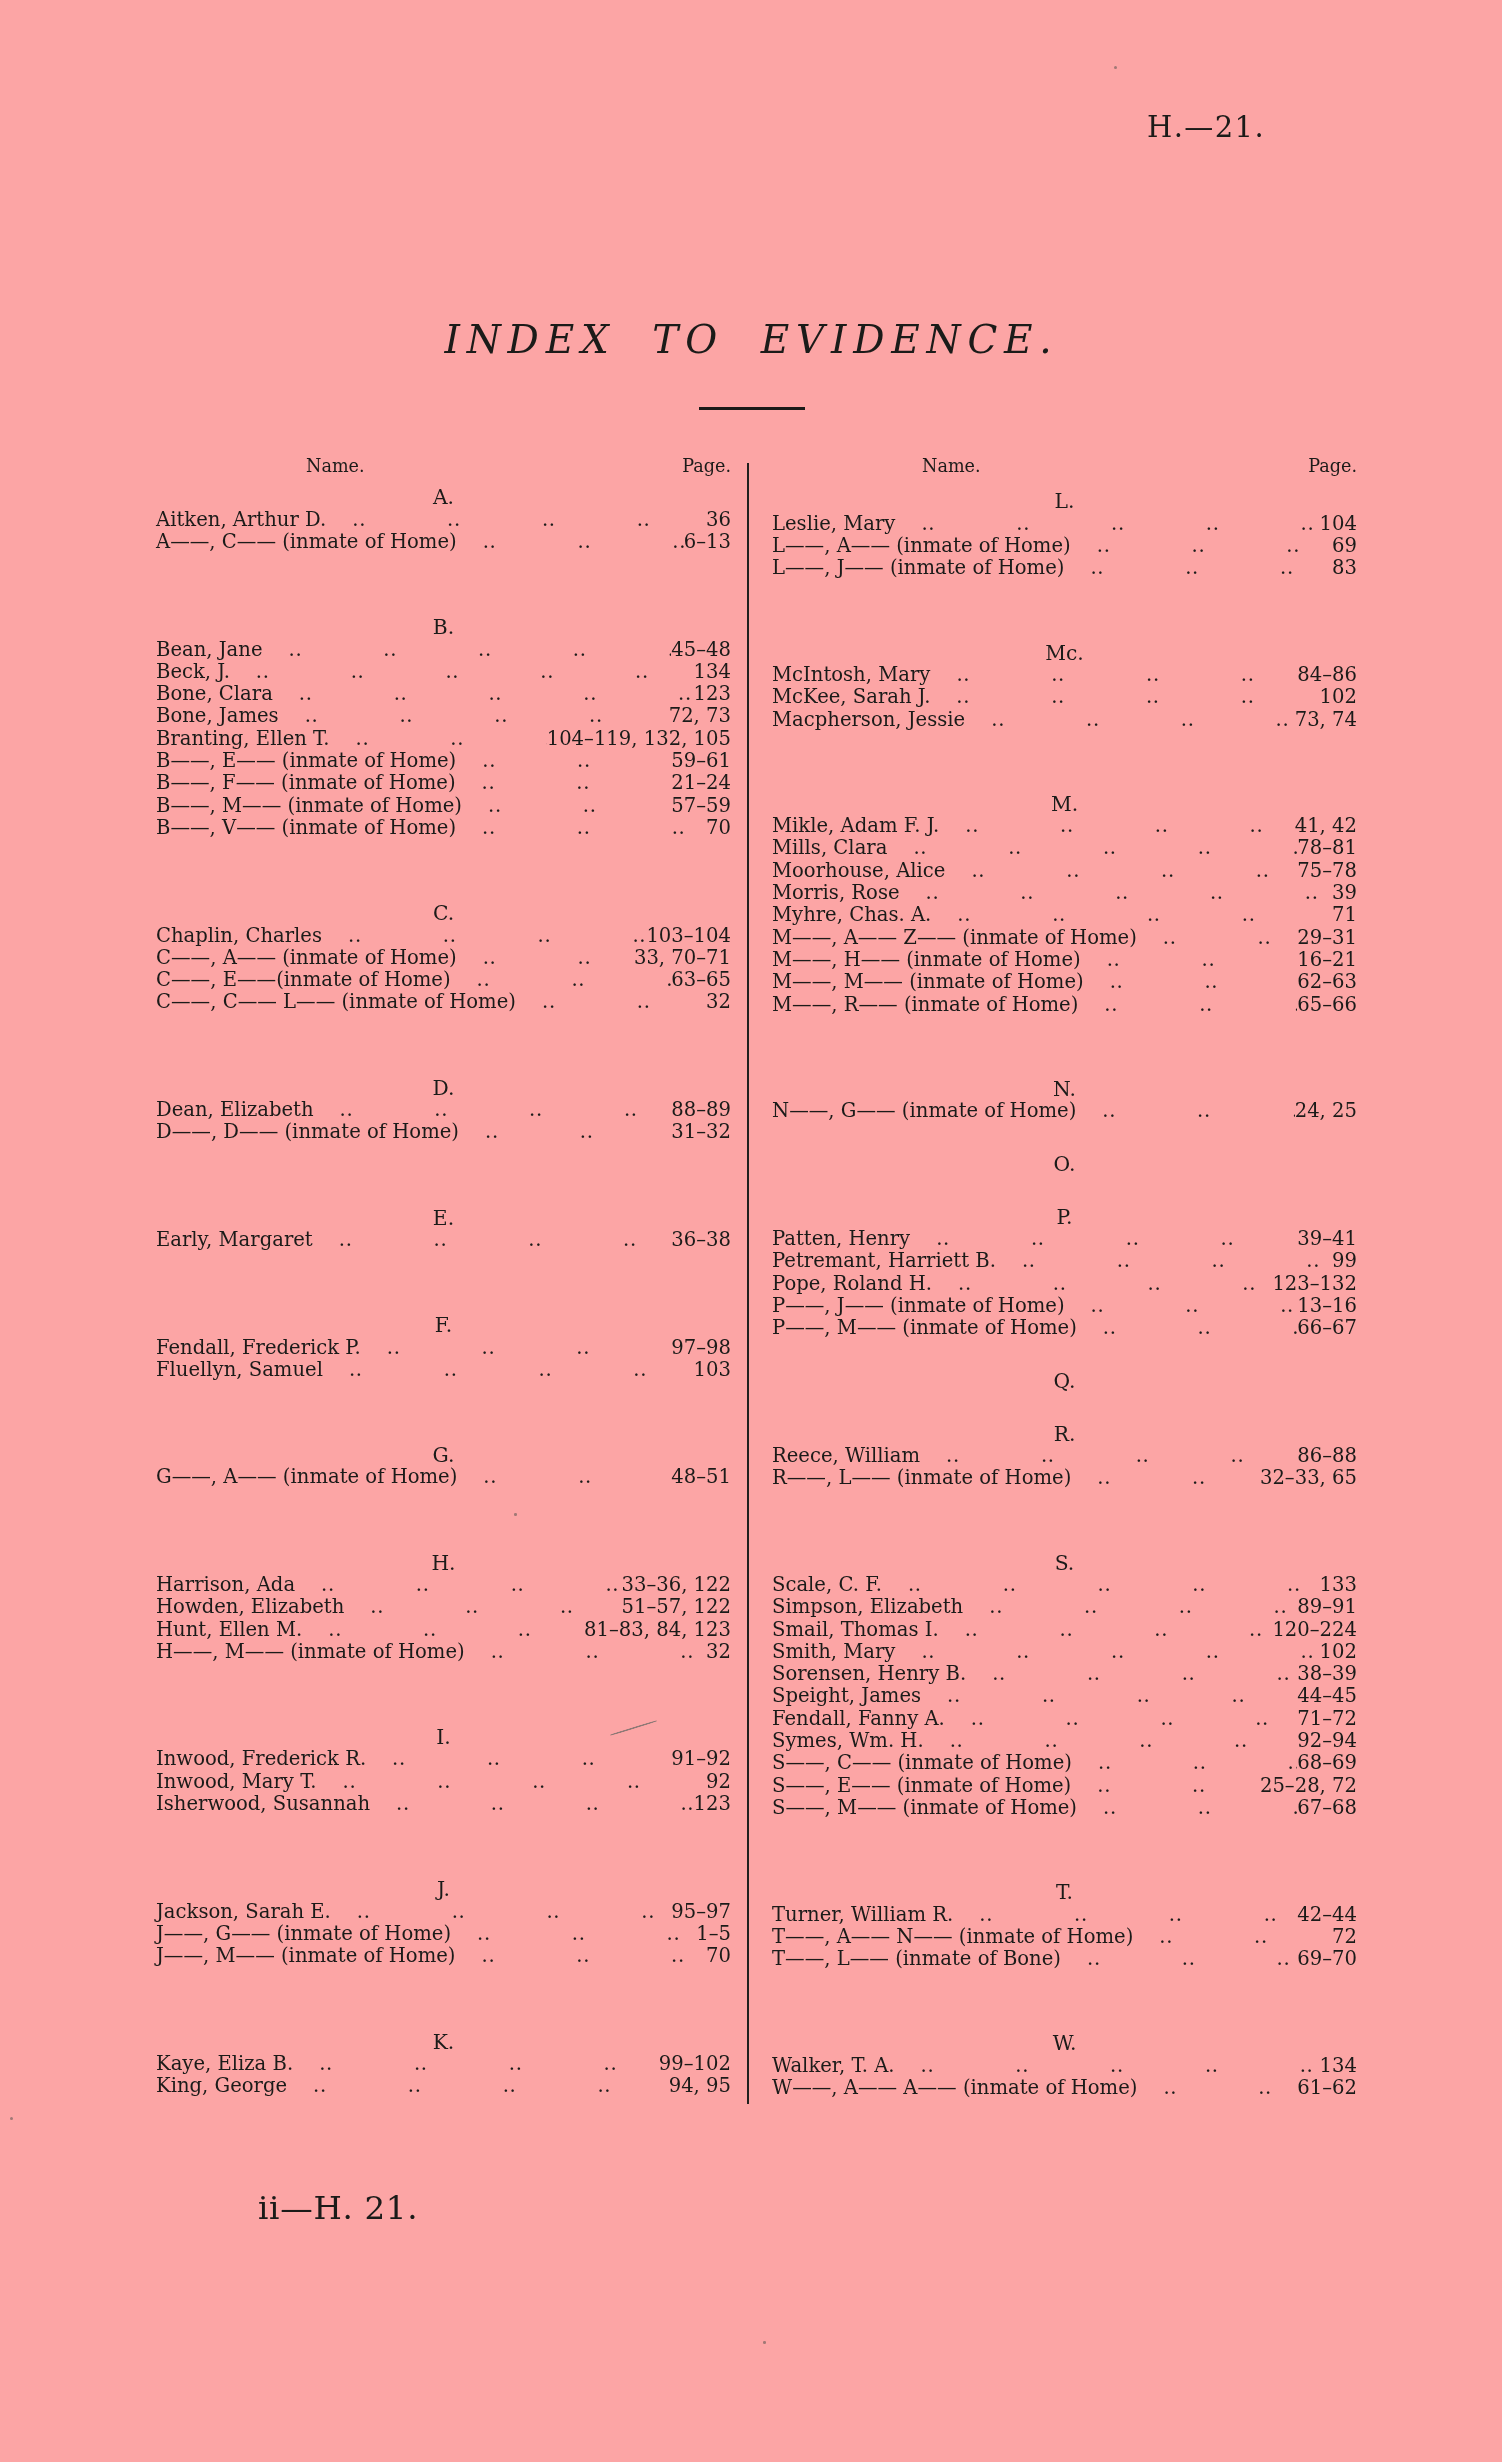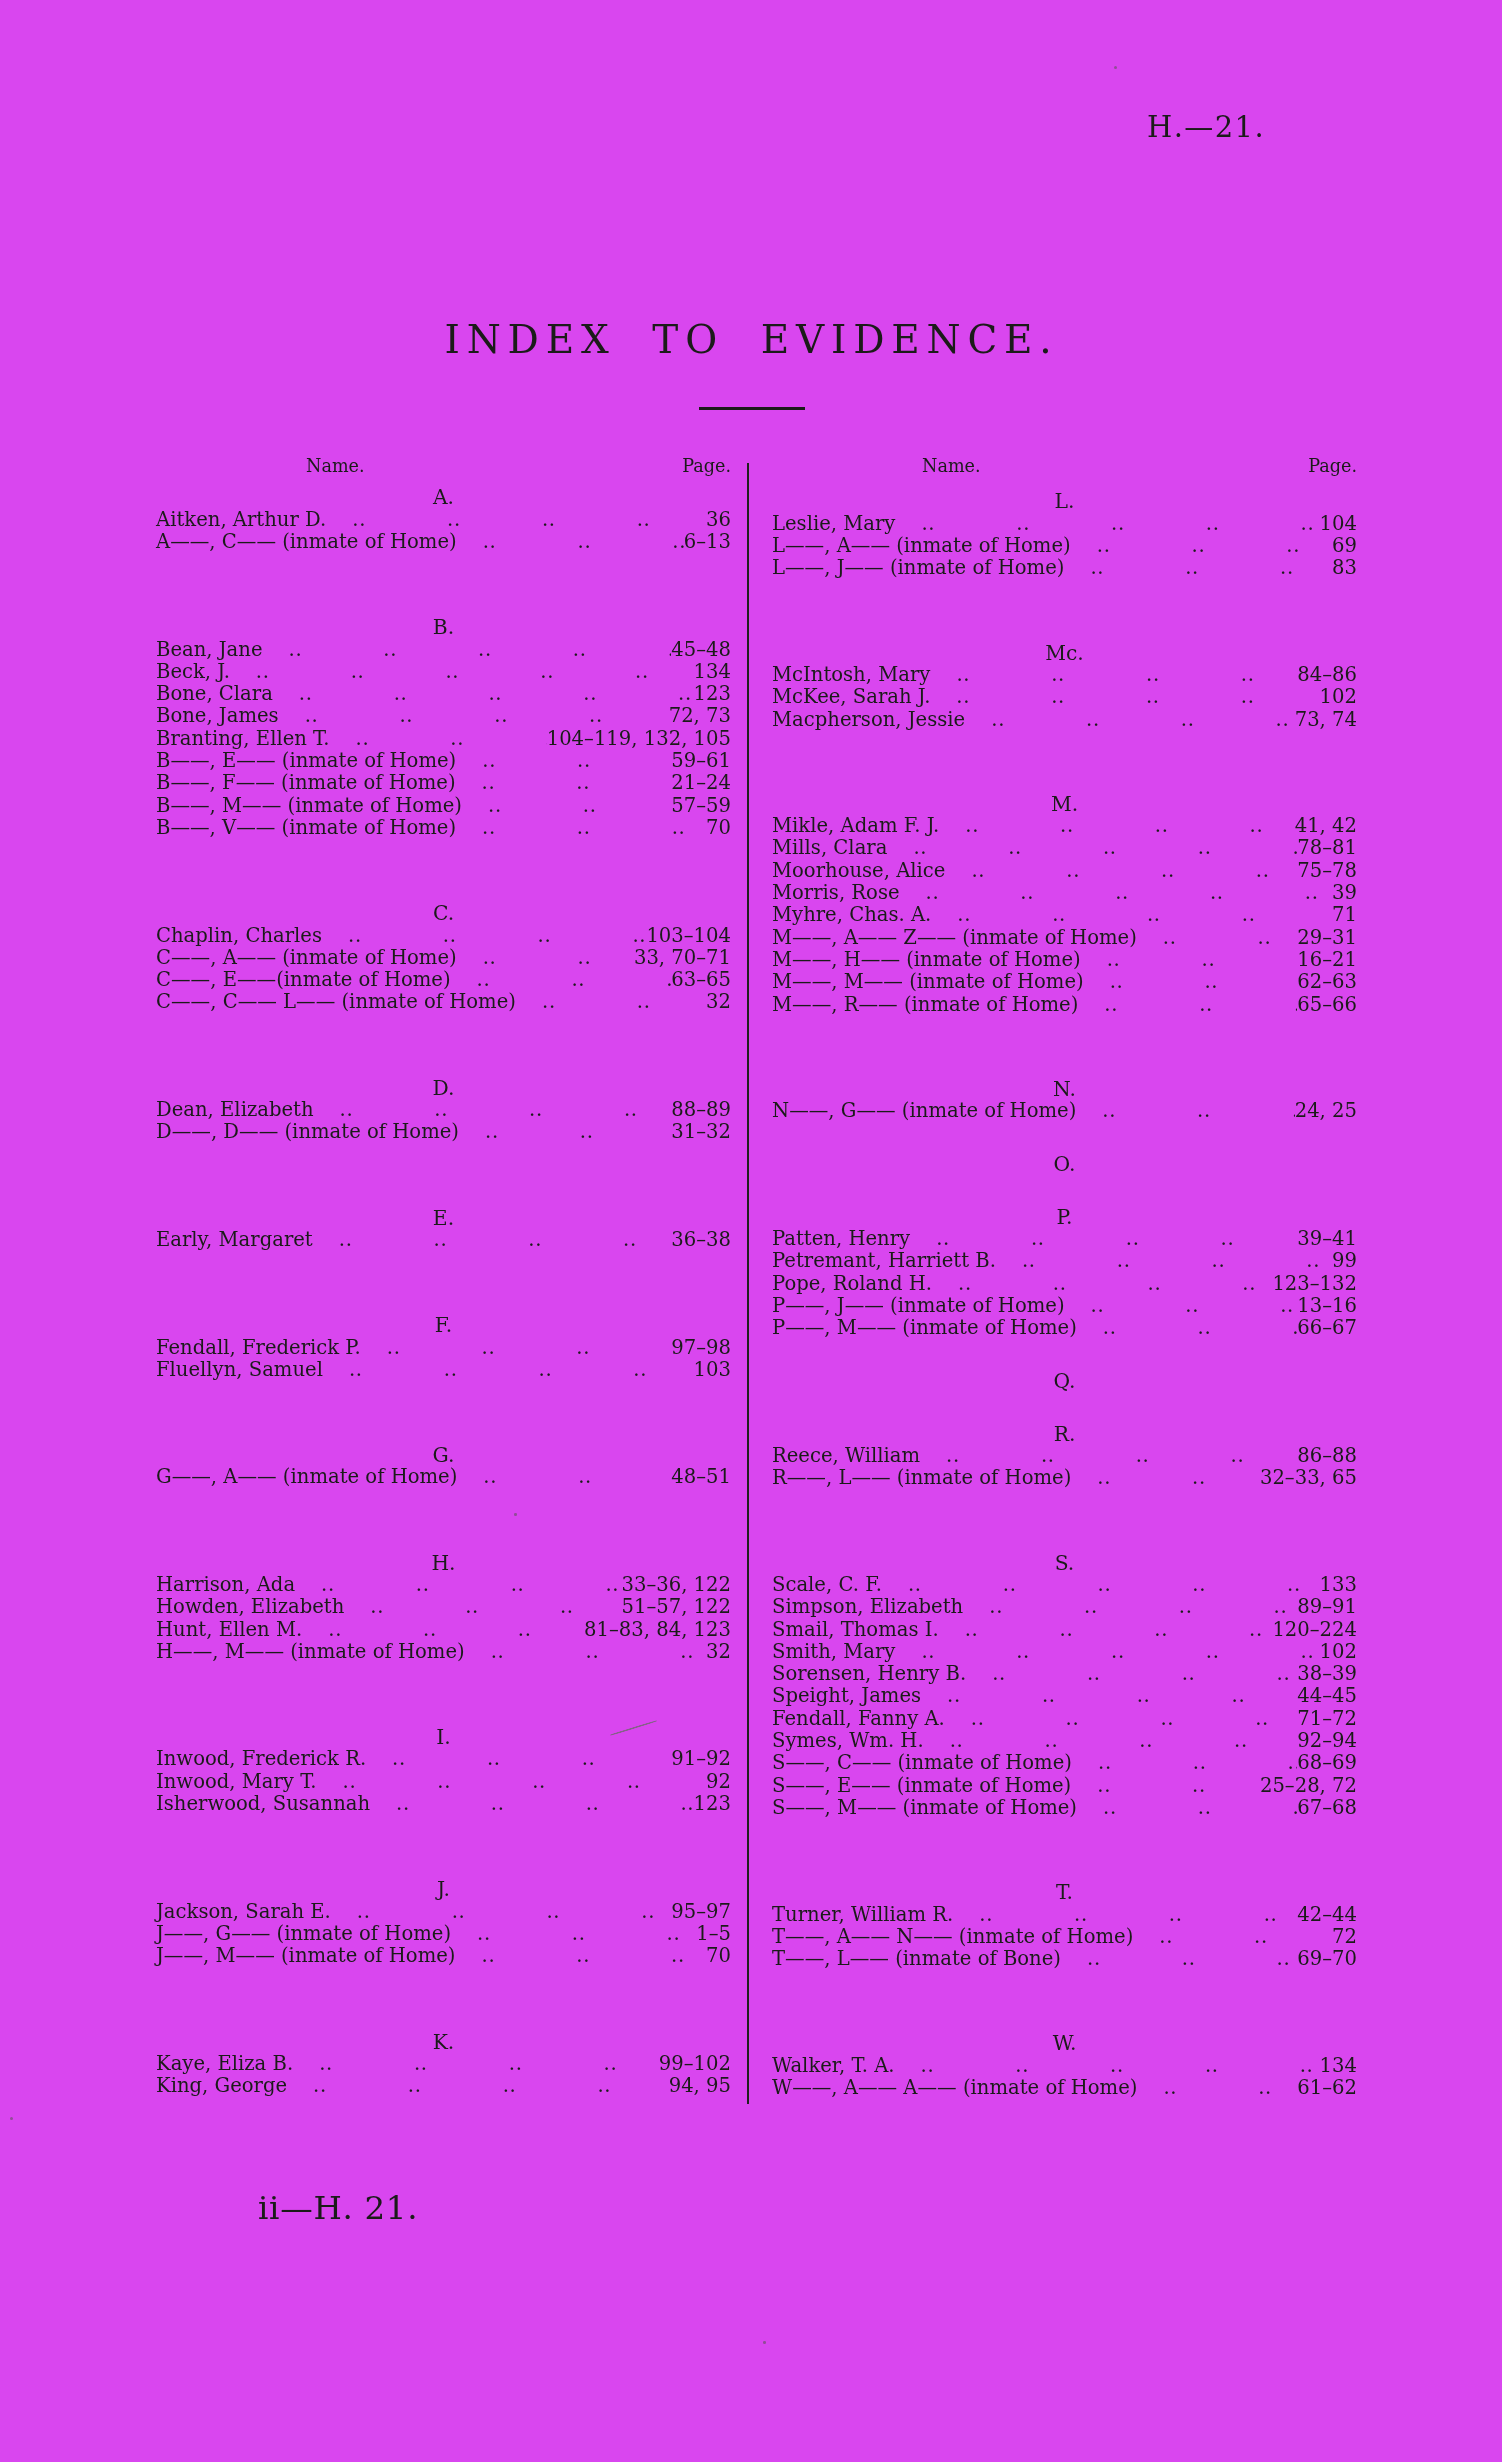--- a/index.html
+++ b/index.html
@@ -1,33 +1,33 @@
 <!DOCTYPE html>
 <html style="font-size:10.8px"><head>
 <meta charset="utf-8">
 <style>
   html,body { margin:0; padding:0; background:#e8e8e6; }
   .page {
     position:relative;
     width:1503px; height:2462px;
     margin:0 auto;
-    background:#d946ef;
+    background:#fca5a5;
     color:#1b1b19;
     font-family:"DejaVu Serif","Liberation Serif",serif;
     overflow:hidden;
   }
   .doc-code {
     position:absolute; top:110px; right:238px;
     font-size:29px; letter-spacing:1.4px;
   }
   .title {
     position:absolute; top:317px; left:0; width:100%;
     margin:0; text-align:center;
     font-size:39px; font-weight:normal;
-    letter-spacing:6.8px; word-spacing:17.6px;
+    letter-spacing:6.8px; word-spacing:17.6px;font-style:italic;
   }
   .title-rule {
     position:absolute; top:407px; left:699px;
     width:106px; height:3.4px; background:#1b1b19;
   }
   .divider {
     position:absolute; left:747px; top:463px;
     width:2px; height:1641px; background:#20201e;
   }
   .col { position:absolute; top:456px; }

